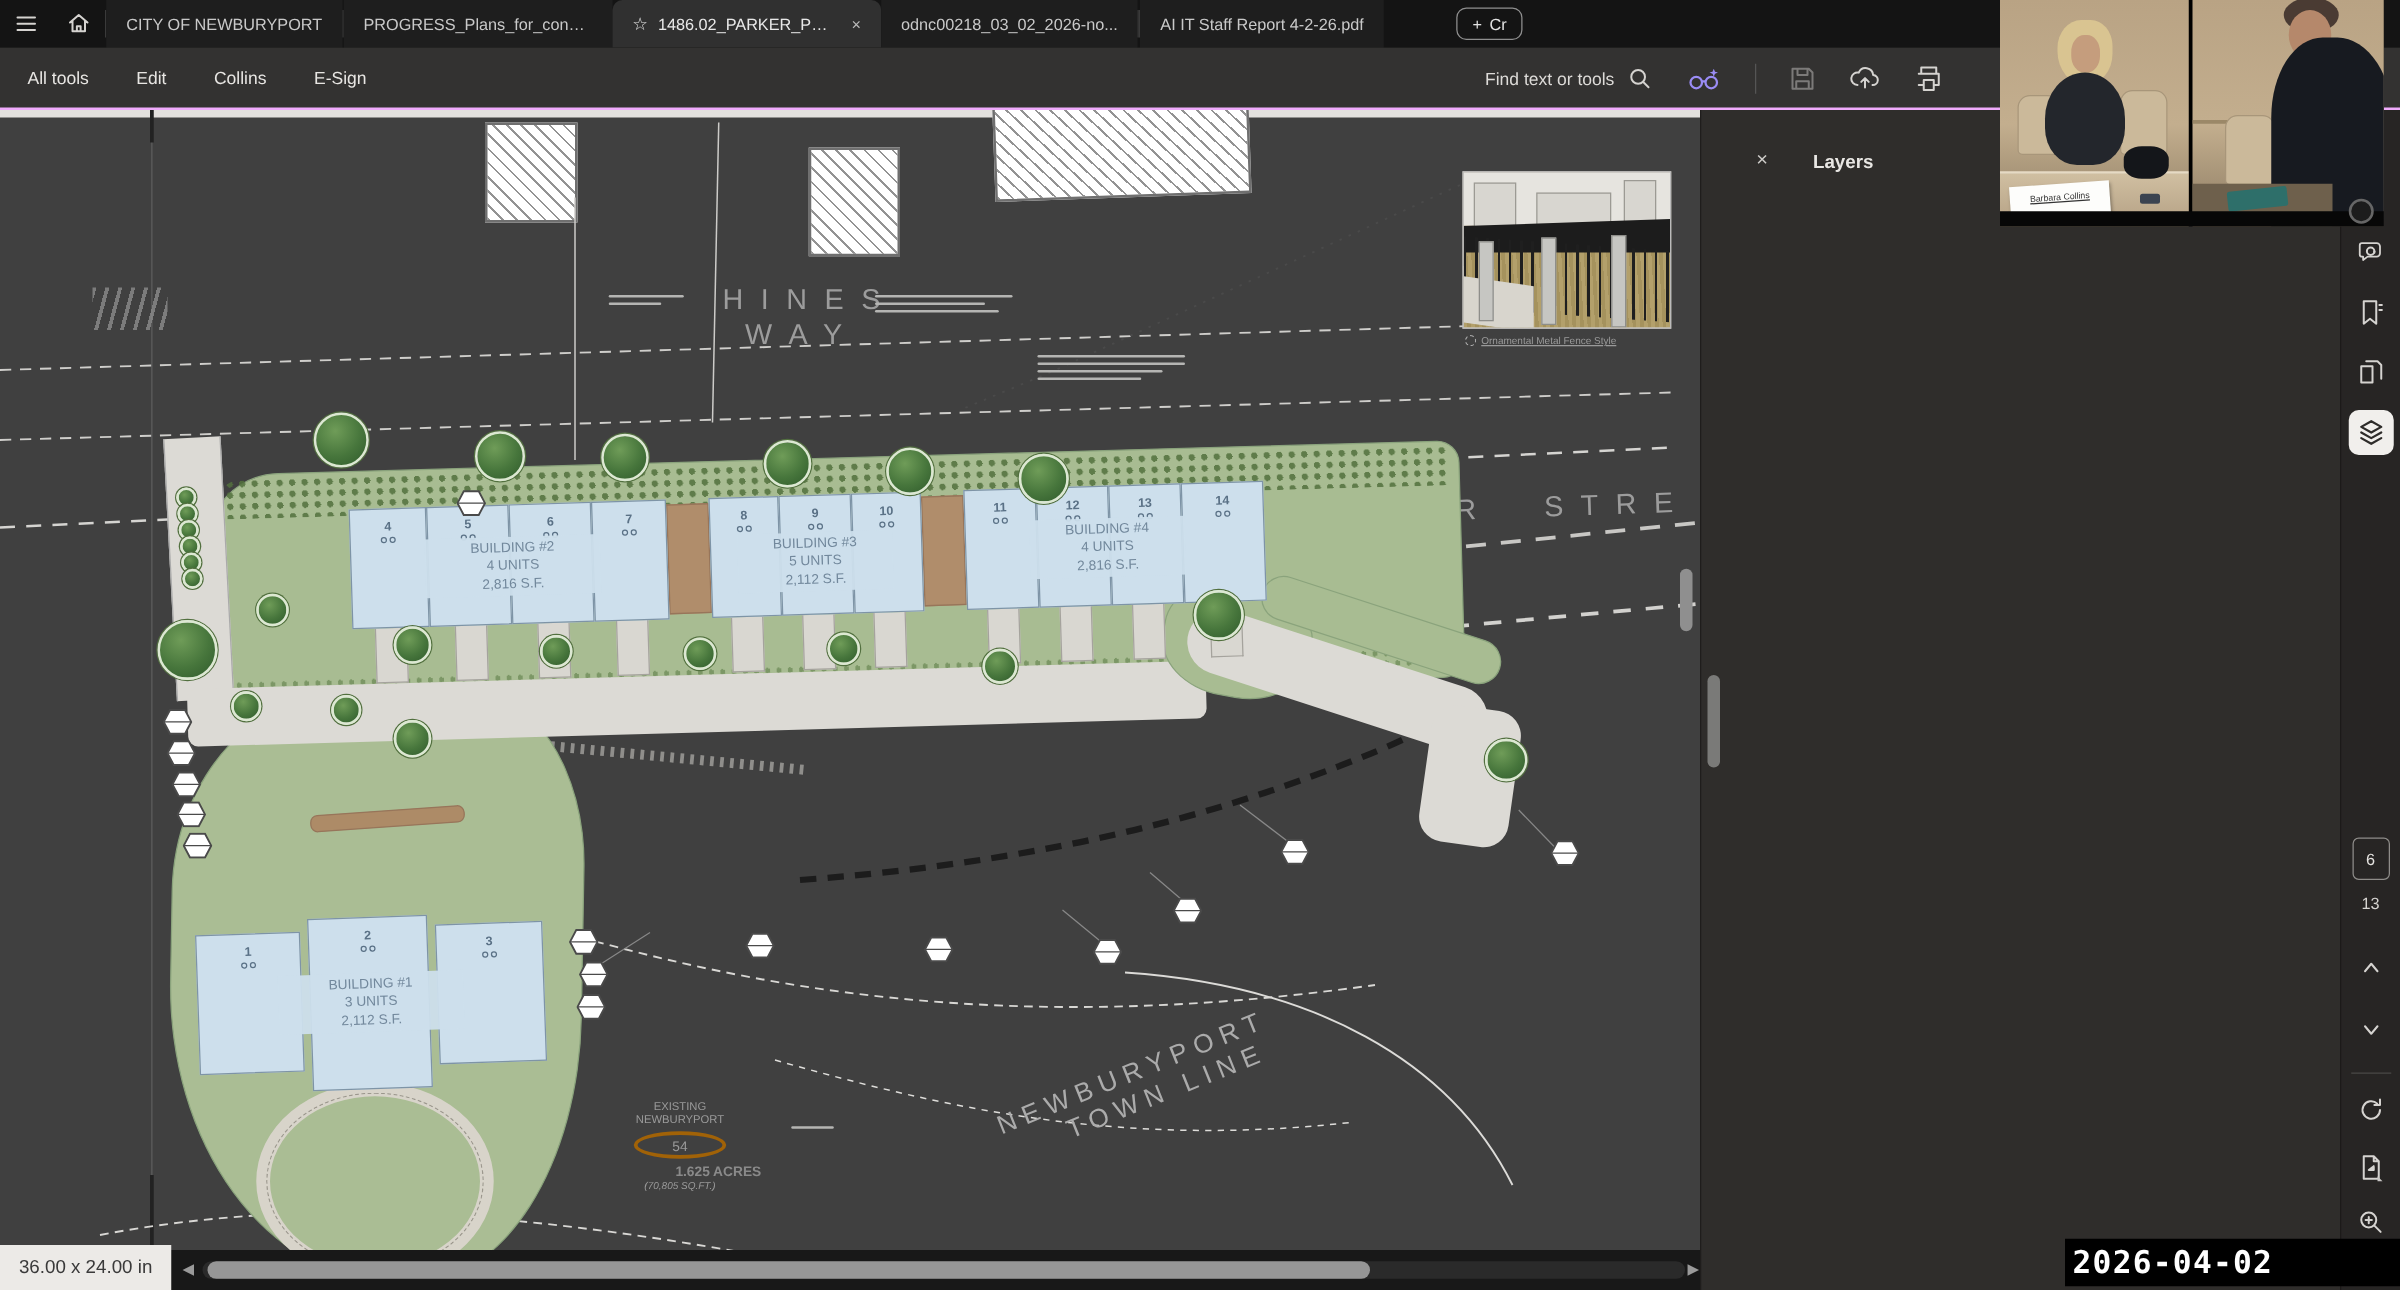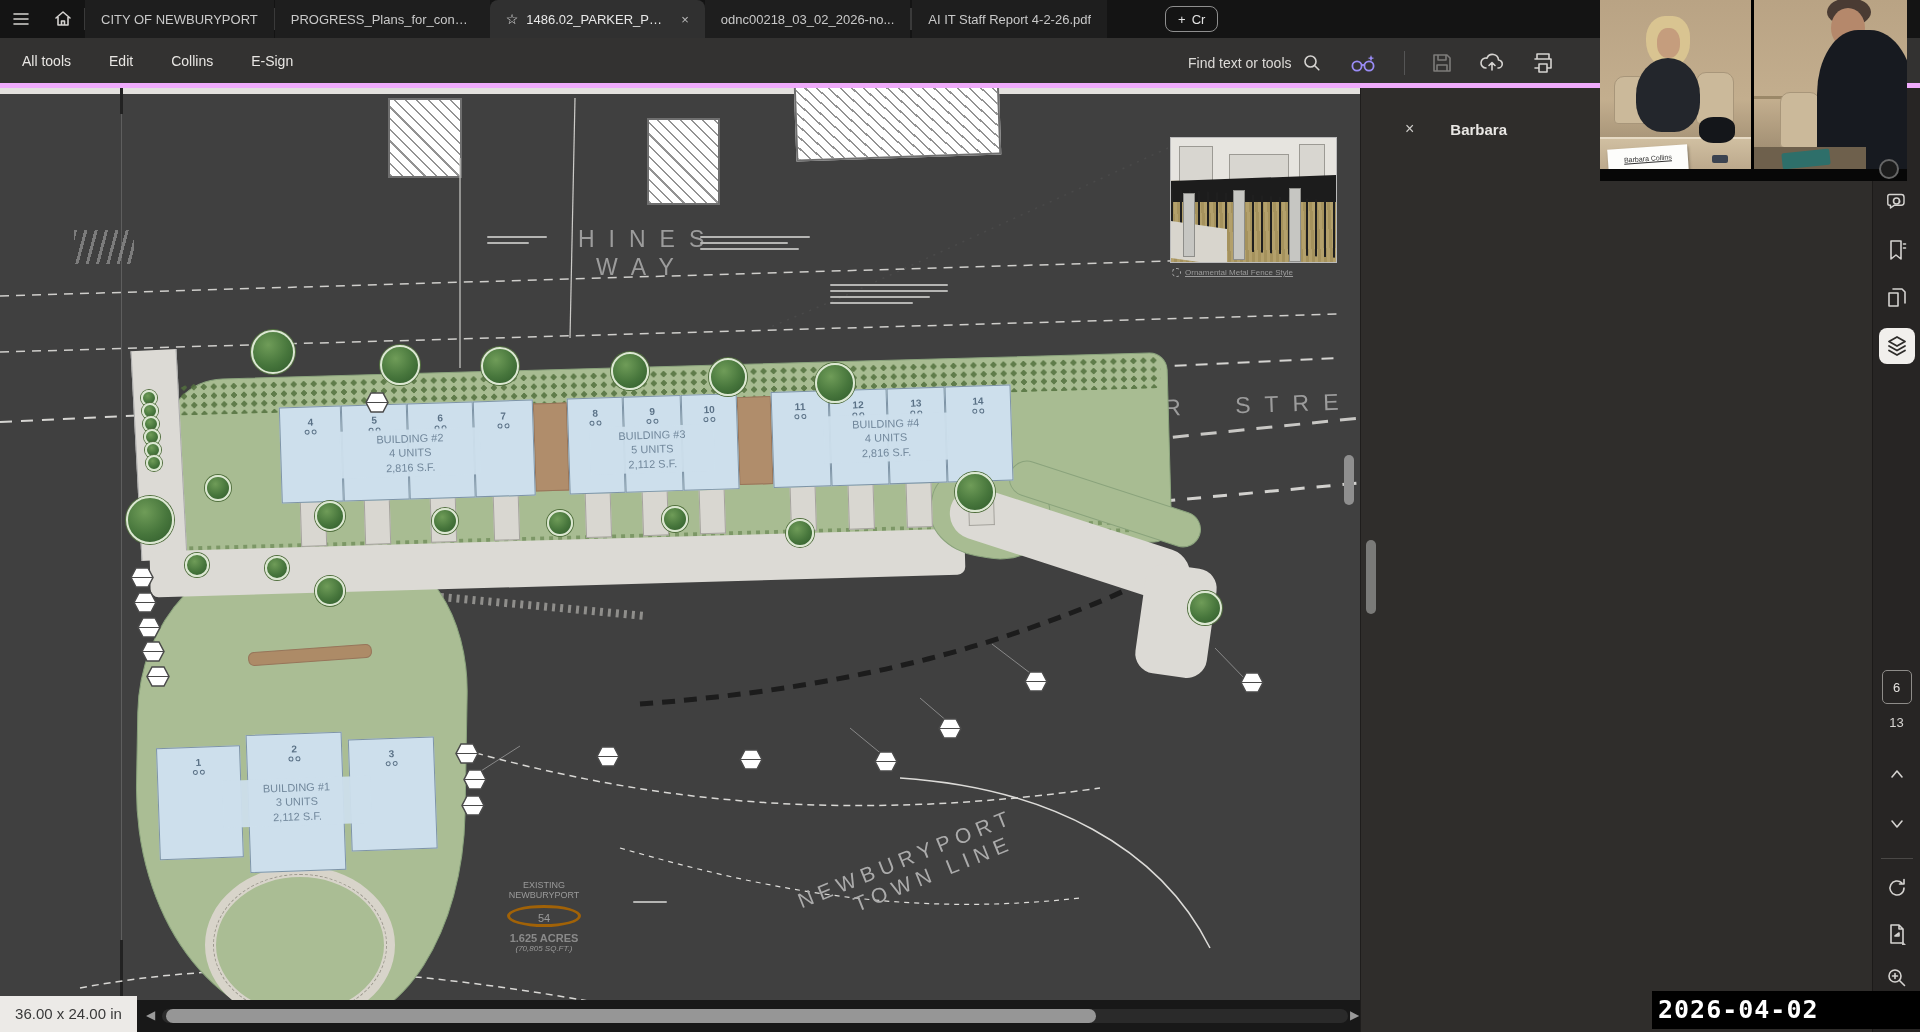--- a/index.html
+++ b/index.html
@@ -15,21 +15,21 @@
          white-space:nowrap; overflow:hidden; }
   .tab .lbl { overflow:hidden; text-overflow:ellipsis; }
   .tab.active { background:#303030; border-radius:8px 8px 0 0; color:#e8e8e8; }
   .tab .star { font-size:14px; color:#e0e0e0; }
   .tab .close { font-size:13px; color:#bbb; padding-left:4px; }
   .create-btn { margin-left:58px; align-self:center; border:1px solid #8f8f8f; border-radius:8px;
                 height:26px; display:flex; align-items:center; gap:6px; padding:0 12px; color:#e3e3e3; }
 
   
   .toolbar { position:absolute; left:0; top:38px; width:1920px; height:50px; background:#333231;
-             border-bottom:5px solid #f0abfc; display:flex; align-items:center; color:#e8e6e3; font-size:14px; }
+             border-bottom:2px solid #f0abfc; display:flex; align-items:center; color:#e8e6e3; font-size:14px; }
   .tool-menus { display:flex; gap:38px; padding-left:22px; }
   .tool-menus span { cursor:pointer; }
   .tool-right { position:absolute; left:1188px; top:0; height:50px; display:flex; align-items:center; gap:26px; }
   .findbox { display:flex; align-items:center; gap:10px; color:#dddbd8; }
   .vsep { width:1px; height:24px; background:#555; }
   .dim { opacity:.45; }
 
   
   .main { position:absolute; left:0; top:88px; width:1920px; height:944px; display:flex; }
   .doc-area { position:relative; width:1360px; height:944px; background:#404040; overflow:hidden; }
@@ -589,39 +589,39 @@
         </svg></div>
 
     <div class="townline-text">
       <div>NEWBURYPORT</div>
       <div style="margin-left:40px;">TOWN LINE</div>
     </div>
     <div class="lot-text">
       <div style="font-size:9px;">EXISTING</div>
       <div style="font-size:9px;">NEWBURYPORT</div>
       <div class="lot-badge">54</div>
-      <div style="font-size:11px; font-weight:bold; color:#8a8a8a;">1.625 ACRES</div>
+      <div style="font-size:11px; font-weight:bold; color:#8a8a8a;text-align:right;">1.625 ACRES</div>
       <div style="font-size:8px; font-style:italic;">(70,805 SQ.FT.)</div>
     </div>
 
     <div class="v-thumb" style="left:1344px; top:367px; height:50px;"></div>
     <div class="bottom-strip">
       <div class="h-arrow" style="left:146px;">◀</div>
       <div class="h-track">
         <div class="h-thumb"></div>
       </div>
       <div class="h-arrow" style="left:1350px;">▶</div>
     </div>
     <div class="size-box">36.00 x 24.00 in</div>
   </div>
 
   <div class="layers-panel">
     <div class="lp-header">
       <span class="lp-close">×</span>
-      <span class="lp-title">Barbara</span>
+      <span class="lp-title">Layers</span>
     </div>
     <div class="lp-thumb"></div>
   </div>
 
   <div class="right-rail">
     <div class="rail-btn" style="top:96px;">
       <svg width="24" height="24" viewBox="0 0 24 24">
           <path class="ic" d="M4 5h13a3 3 0 0 1 3 3v6a3 3 0 0 1-3 3h-8l-4 3v-3H4a2 2 0 0 1-2-2V7a2 2 0 0 1 2-2z" transform="translate(1,0) scale(.9)"></path>
           <circle class="ic" cx="11.5" cy="11" r="3"></circle>
           <path class="ic" d="M14.5 11v1.2"></path>

